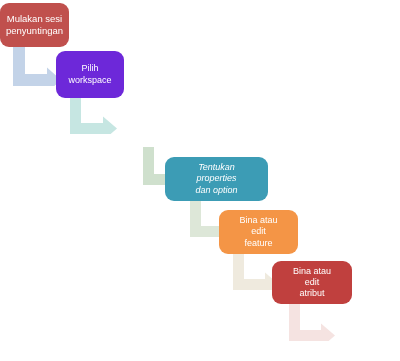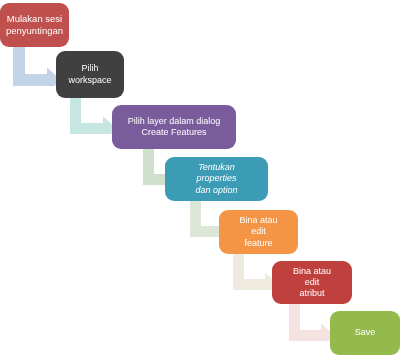--- a/index.html
+++ b/index.html
@@ -68,24 +68,21 @@
         <polygon points="0.0,0.0 11.0,0.0 11.0,27.0 32.0,27.0 32.0,20.5 46.0,32.5 32.0,44.5 32.0,38.0 0.0,38.0" fill="#efeade"></polygon>
       </svg>
     </div>
     <div class="arrow" style="left: 289px; top: 303px; width: 46px; height: 38px;">
       <svg viewBox="0 0 46 38" preserveAspectRatio="none">
         <polygon points="0.0,0.0 11.0,0.0 11.0,27.0 32.0,27.0 32.0,20.5 46.0,32.5 32.0,44.5 32.0,38.0 0.0,38.0" fill="#f5e3e1"></polygon>
       </svg>
     </div>
     <div class="node" style="left: 0px; top: 3px; width: 69px; height: 44px; background: rgb(192, 80, 77); color: rgb(255, 255, 255); font-size: 9.5px;">Mulakan sesi
 penyuntingan</div>
-    <div class="node" style="left: 56px; top: 51px; width: 68px; height: 47px; background: #404040; color: rgb(255, 255, 255); font-size: 9px;">Pilih
+    <div class="node" style="left: 56px; top: 51px; width: 68px; height: 47px; background: #6d28d9; color: rgb(255, 255, 255); font-size: 9px;">Pilih
 workspace</div>
-    <div class="node" style="left: 112px; top: 105px; width: 124px; height: 44px; background: rgb(122, 91, 156); color: rgb(255, 255, 255); font-size: 9px;">Pilih layer dalam dialog
-Create Features</div>
     <div class="node" style="left: 165px; top: 157px; width: 103px; height: 44px; background: rgb(60, 156, 181); color: rgb(255, 255, 255); font-size: 9px; font-style: italic;">Tentukan properties
 dan option</div>
     <div class="node" style="left: 219px; top: 210px; width: 79px; height: 44px; background: rgb(244, 149, 70); color: rgb(255, 255, 255); font-size: 9px;">Bina atau edit
 feature</div>
     <div class="node" style="left: 272px; top: 261px; width: 80px; height: 43px; background: rgb(192, 64, 62); color: rgb(255, 255, 255); font-size: 9px;">Bina atau edit
 atribut</div>
-    <div class="node" style="left: 330px; top: 311px; width: 70px; height: 44px; background: rgb(148, 185, 76); color: rgb(255, 255, 255); font-size: 9px;">Save</div>
   </div>
 
 </body></html>

